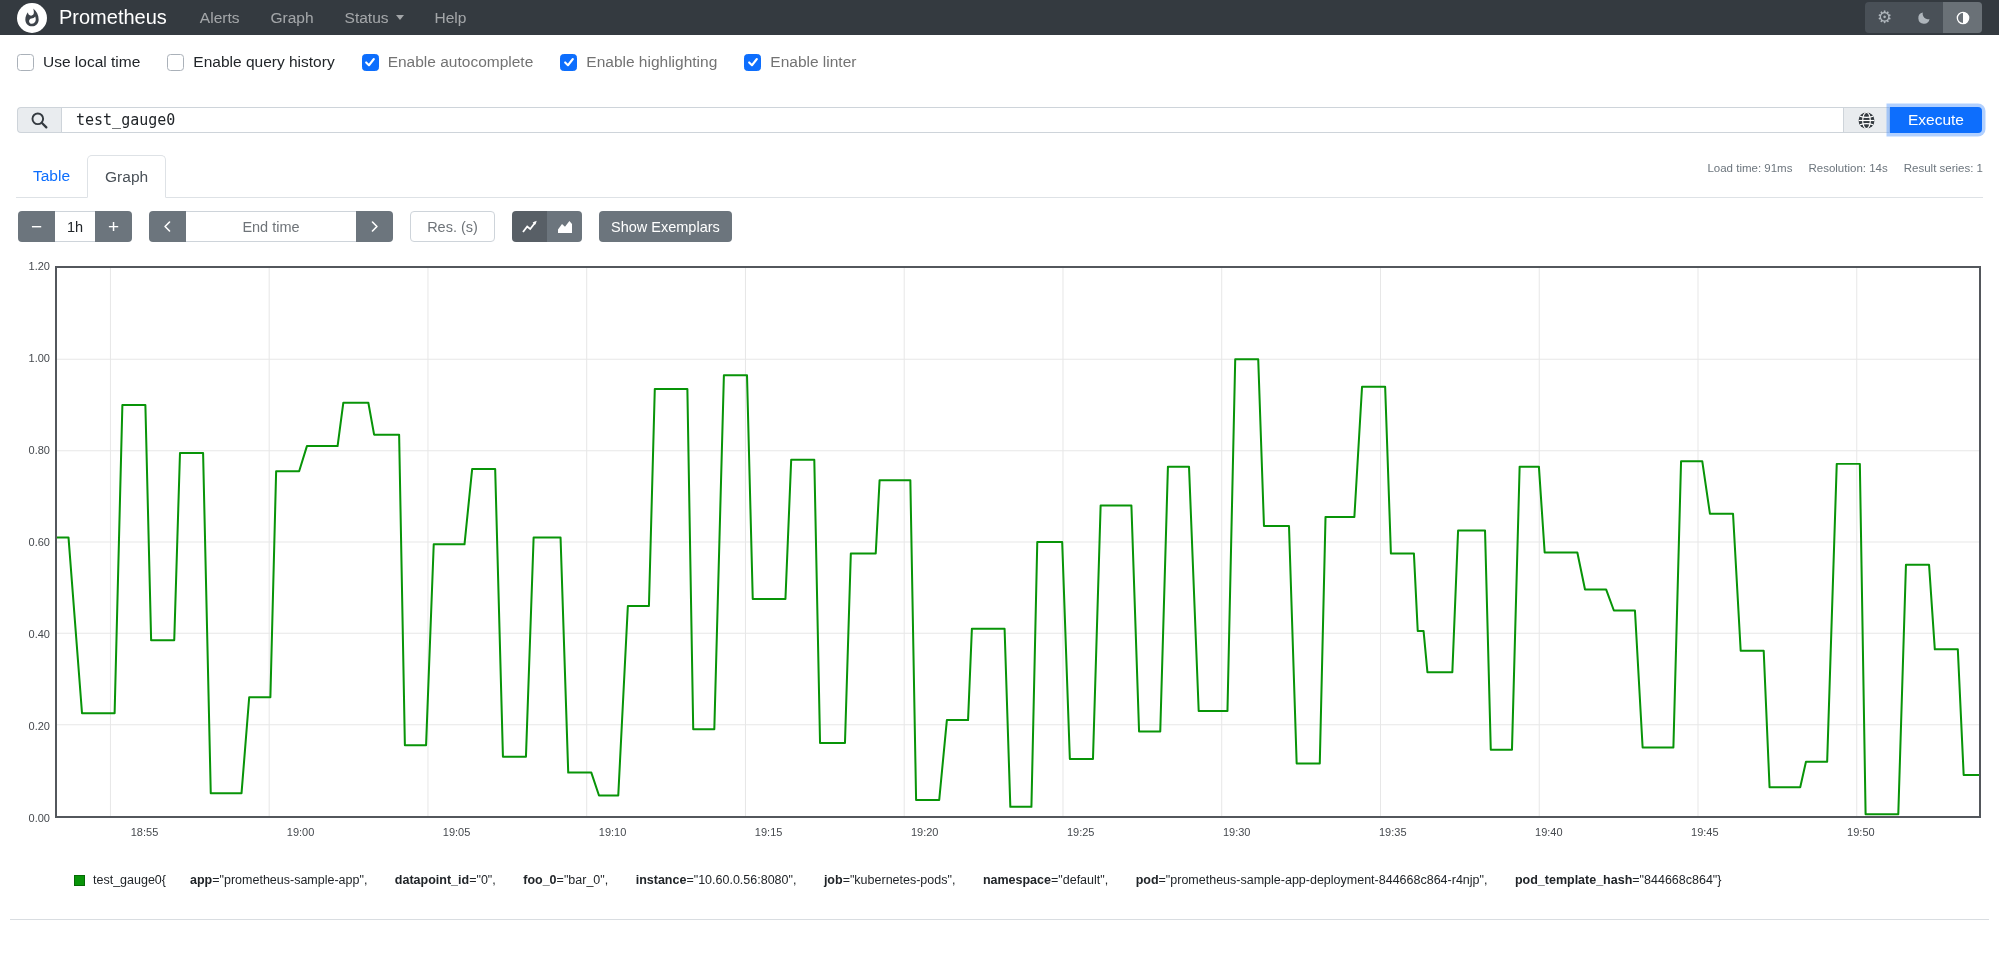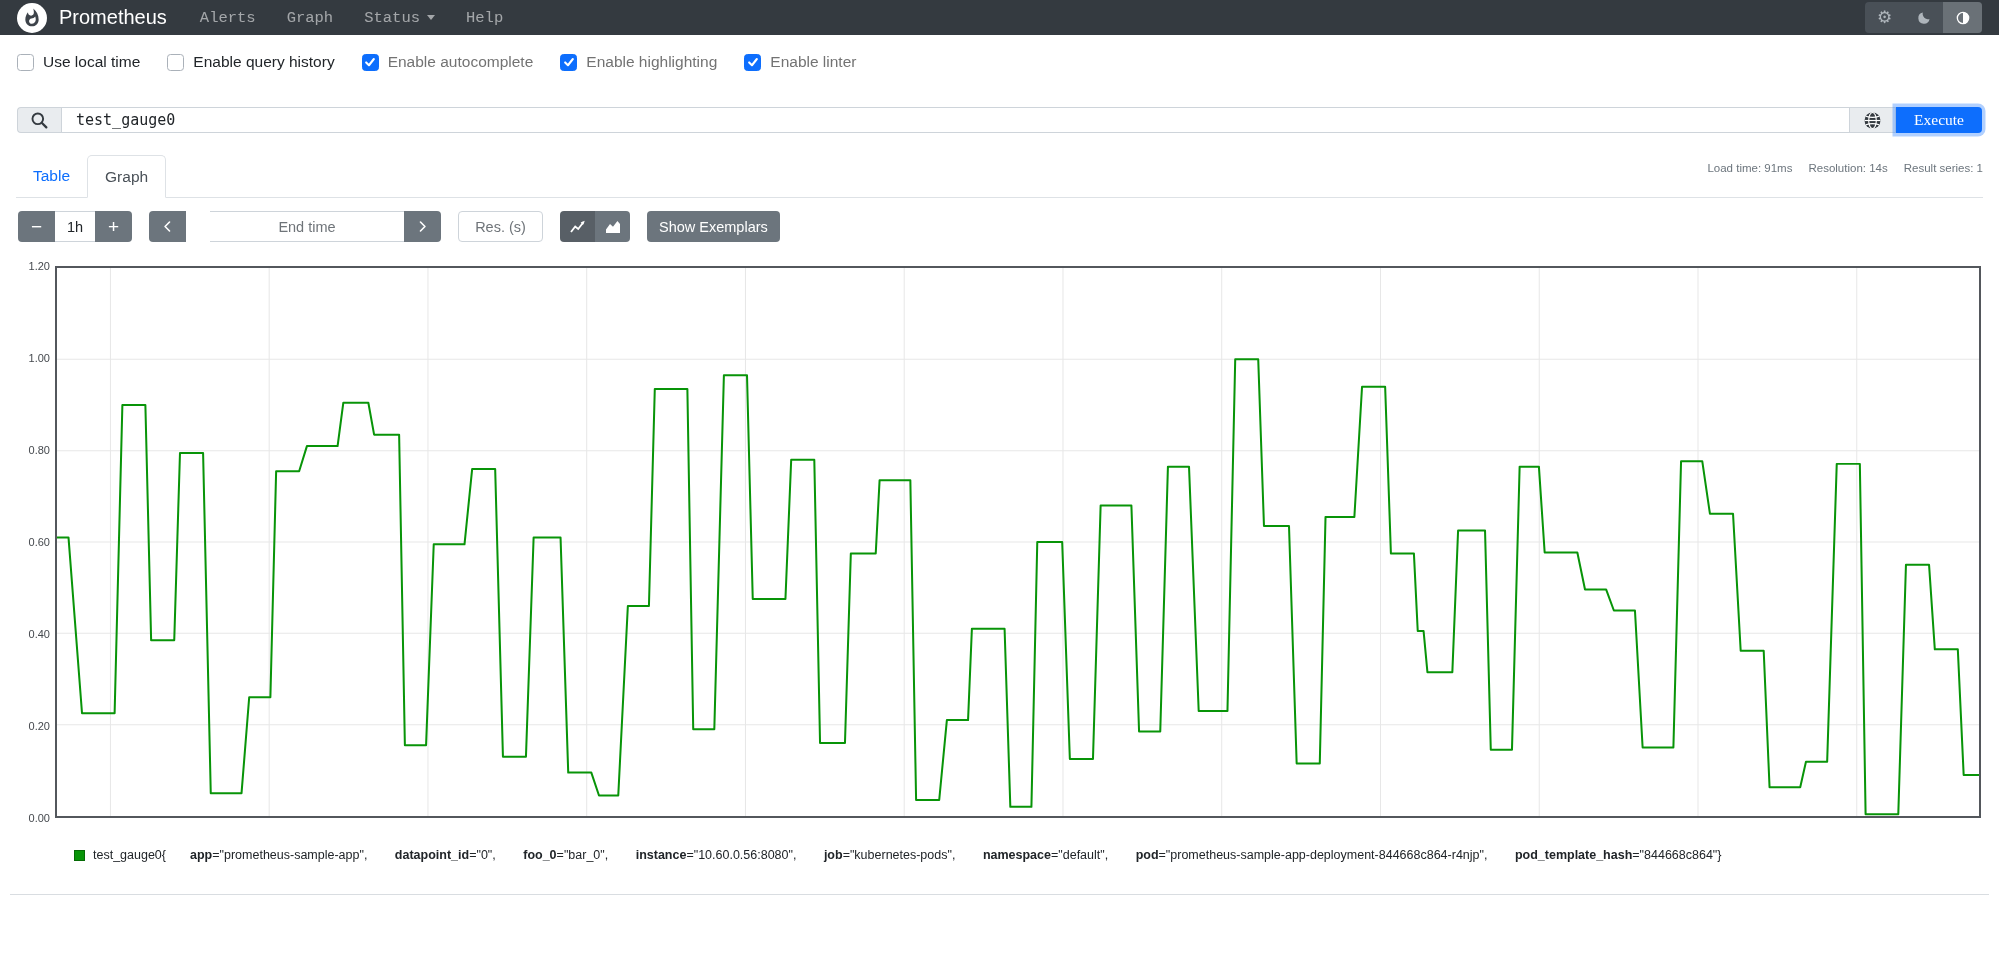--- a/index.html
+++ b/index.html
@@ -3,62 +3,62 @@
 <meta charset="utf-8">
 <style>
   * { box-sizing: border-box; margin: 0; padding: 0; }
   html,body { width:1999px; height:980px; background:#fff; font-family:"Liberation Sans", sans-serif; overflow:hidden; }
 
   
   .navbar { height:35px; background:#343a40; display:flex; align-items:center; padding:0 17px; }
   .brand { display:flex; align-items:center; gap:12px; color:#fff; font-size:20px; font-weight:500; }
   .logo-circle { width:30px; height:30px; border-radius:50%; background:#fff; display:flex; align-items:center; justify-content:center; }
   .nav-links { display:flex; gap:31px; margin-left:33px; }
-  .nav-links a { color:rgba(255,255,255,.55); font-size:15.5px; text-decoration:none; cursor:pointer; display:flex; align-items:center;font-family:Liberation Mono, monospace; }
+  .nav-links a { color:rgba(255,255,255,.55); font-size:15.5px; text-decoration:none; cursor:pointer; display:flex; align-items:center; }
   .caret { width:0; height:0; border-left:4.5px solid transparent; border-right:4.5px solid transparent; border-top:5px solid rgba(255,255,255,.55); margin-left:7px; }
   .theme-group { margin-left:auto; display:flex; border-radius:4px; overflow:hidden; background:#495057; }
   .theme-group button { width:39px; height:31px; border:none; background:transparent; color:#aeb5bb; display:flex; align-items:center; justify-content:center; cursor:pointer; }
   .theme-group button.active { background:#6a7177; color:#fff; }
   .gear-glyph { font-family:"DejaVu Sans", sans-serif; font-size:17px; line-height:1; }
 
   
   .options { display:flex; gap:27px; align-items:center; margin:18px 0 0 17px; font-size:15.5px; color:#212529; }
   .opt { display:flex; align-items:center; gap:9px; cursor:pointer; }
   .cb { width:17px; height:17px; border-radius:3.5px; border:1px solid #aab1b9; background:#fff; display:flex; align-items:center; justify-content:center; flex:0 0 auto; }
   .opt.checked .cb { background:#0d6efd; border-color:#0d6efd; }
   .opt.checked { color:#737373;justify-content:flex-end; }
   .cb svg { display:none; }
   .opt.checked .cb svg { display:block; }
 
   
   .query-row { display:flex; margin:36px 17px 0; height:26px; }
   .q-prepend { width:44px; background:#e9ecef; border:1px solid #ced4da; border-right:0; border-radius:4px 0 0 4px; display:flex; align-items:center; justify-content:center; }
   .q-input { flex:1; border:1px solid #ced4da; padding:0 14px; font-family:"DejaVu Sans Mono", monospace; font-size:15px; color:#212529; outline:none; border-radius:0; }
   .q-globe { width:46px; background:#e9ecef; border:1px solid #ced4da; border-left:0; display:flex; align-items:center; justify-content:center; cursor:pointer; }
-  .q-exec { background:#0d6efd; color:#fff; border:none; border-radius:0 4px 4px 0; padding:0 18px; font-size:15.5px; cursor:pointer; box-shadow:0 0 0 3.5px rgba(70,142,255,.42); position:relative; z-index:1; font-family:Liberation Serif, serif; }
+  .q-exec { background:#0d6efd; color:#fff; border:none; border-radius:0 4px 4px 0; padding:0 18px; font-size:15.5px; cursor:pointer; box-shadow:0 0 0 3.5px rgba(70,142,255,.42); position:relative; z-index:1; font-family:Liberation Sans, sans-serif; }
 
   
   .tabs-wrap { margin:22px 16px 0; position:relative; border-bottom:1px solid #dee2e6; display:flex; height:43px; align-items:stretch; }
   .tab { padding:0 17px; display:flex; align-items:center; font-size:15.5px; cursor:pointer; }
   .tab.inactive { color:#0d6efd; }
   .tab.active { background:#fff; border:1px solid #dee2e6; border-bottom:1px solid #fff; border-radius:5px 5px 0 0; color:#495057; margin-bottom:-1px; }
   .stats { position:absolute; right:0; top:7px; font-size:11.5px; color:#6c757d; display:flex; gap:16px; }
 
   
   .panel { margin:0 10px; border-bottom:1px solid #d9dde1; padding:13px 0 32px; }
   .controls { display:flex; gap:17px; margin:0 8px 24px; }
   .grp { display:flex; }
   .gbtn { height:31px; background:#6c757d; color:#fff; border:none; display:flex; align-items:center; justify-content:center; cursor:pointer; }
   .r-left { border-radius:4px 0 0 4px; }
   .r-right { border-radius:0 4px 4px 0; }
   .r-both { border-radius:4px; }
   .stepbtn { width:37px; font-size:19px; line-height:1; }
   .chevbtn { width:37px; }
   .in-dur { width:40px; height:31px; border:1px solid #ced4da; border-left:0; border-right:0; text-align:center; font-size:14.5px; color:#212529; outline:none; }
-  .in-end { width:194px; height:31px; border:1px solid #ced4da; border-left:0; border-right:0; text-align:center; font-size:14.5px; outline:none;margin-left:24px; }
+  .in-end { width:170px; height:31px; border:1px solid #ced4da; border-left:0; border-right:0; text-align:center; font-size:14.5px; outline:none; }
   .in-res { width:85px; height:31px; border:1px solid #ced4da; border-radius:4px; text-align:center; font-size:14.5px; outline:none; }
   .in-end::placeholder, .in-res::placeholder { color:#6f7479; opacity:1; }
   .ct-btn { width:35px; }
   .ct-btn.sel { background:#585f66; }
   .exemplars { height:31px; background:#6c757d; color:#fff; border:none; border-radius:4px; padding:0 12px; font-size:14.5px; cursor:pointer; font-family:"Liberation Sans", sans-serif; }
 
   
   .chart-wrap { position:relative; margin:0 8px; padding-left:37px; }
   .yaxis { position:absolute; left:0; top:0; height:552px; width:32px; }
   .ylab { position:absolute; right:0; transform:translateY(-50%); font-size:11px; color:#45494e; }
@@ -240,20 +240,34 @@
           <line x1="1626.489" y1="0" x2="1626.489" y2="552" stroke="#e7e7e7" stroke-width="1"></line>
           <line x1="1783.842" y1="0" x2="1783.842" y2="552" stroke="#e7e7e7" stroke-width="1"></line>
           <line x1="0" y1="459.99999999999994" x2="1905" y2="459.99999999999994" stroke="#e7e7e7" stroke-width="1"></line>
           <line x1="0" y1="368" x2="1905" y2="368" stroke="#e7e7e7" stroke-width="1"></line>
           <line x1="0" y1="276" x2="1905" y2="276" stroke="#e7e7e7" stroke-width="1"></line>
           <line x1="0" y1="183.99999999999997" x2="1905" y2="183.99999999999997" stroke="#e7e7e7" stroke-width="1"></line>
           <line x1="0" y1="91.99999999999999" x2="1905" y2="91.99999999999999" stroke="#e7e7e7" stroke-width="1"></line>
           <polyline points="0.0,271.4 11.4,271.4 24.8,448.5 57.1,448.5 64.8,138.0 87.6,138.0 93.3,374.9 116.2,374.9 121.9,186.3 144.8,186.3 152.4,529.0 182.9,529.0 190.5,432.4 211.5,432.4 217.2,204.7 240.0,204.7 247.7,179.4 278.1,179.4 283.8,135.7 308.6,135.7 314.3,167.9 339.1,167.9 344.8,480.7 365.8,480.7 373.4,278.3 403.9,278.3 411.5,202.4 434.3,202.4 442.0,492.2 464.8,492.2 472.4,271.4 499.1,271.4 506.7,508.3 529.6,508.3 537.2,531.3 556.3,531.3 565.8,340.4 586.7,340.4 592.5,121.9 624.8,121.9 630.6,464.6 651.5,464.6 661.0,108.1 683.9,108.1 689.6,333.5 722.0,333.5 727.7,193.2 750.6,193.2 756.3,478.4 781.0,478.4 786.8,287.5 811.5,287.5 815.3,213.9 845.8,213.9 851.5,535.9 874.4,535.9 882.0,455.4 903.0,455.4 906.8,363.4 939.2,363.4 944.9,542.8 965.8,542.8 971.6,276.0 996.3,276.0 1003.9,494.5 1026.8,494.5 1034.4,239.2 1064.9,239.2 1072.5,466.9 1093.5,466.9 1101.1,200.1 1122.0,200.1 1131.6,446.2 1160.1,446.2 1167.8,92.0 1190.6,92.0 1196.3,259.9 1221.1,259.9 1228.7,499.1 1251.6,499.1 1257.3,250.7 1285.9,250.7 1293.5,119.6 1316.4,119.6 1322.1,287.5 1344.9,287.5 1348.7,365.7 1354.5,365.7 1358.3,407.1 1383.0,407.1 1388.7,264.5 1415.4,264.5 1421.1,485.3 1442.1,485.3 1449.7,200.1 1468.8,200.1 1474.5,286.6 1506.9,286.6 1514.5,323.8 1535.4,323.8 1543.1,345.0 1564.0,345.0 1571.6,483.0 1602.1,483.0 1609.7,194.6 1630.7,194.6 1638.3,247.5 1661.2,247.5 1668.8,385.5 1691.6,385.5 1697.4,523.0 1727.8,523.0 1733.5,497.3 1754.5,497.3 1764.0,197.3 1786.9,197.3 1792.6,550.2 1825.0,550.2 1832.6,299.0 1855.5,299.0 1861.2,384.1 1884.0,384.1 1889.8,510.6 1905.0,510.6" fill="none" stroke="#089408" stroke-width="2" stroke-linejoin="round"></polyline>
         </svg>
     </div>
+    <div class="xaxis" id="xaxis">
+        <div class="xlab" style="left: 2.78%;">18:55</div>
+        <div class="xlab" style="left: 11.04%;">19:00</div>
+        <div class="xlab" style="left: 19.3%;">19:05</div>
+        <div class="xlab" style="left: 27.56%;">19:10</div>
+        <div class="xlab" style="left: 35.82%;">19:15</div>
+        <div class="xlab" style="left: 44.08%;">19:20</div>
+        <div class="xlab" style="left: 52.34%;">19:25</div>
+        <div class="xlab" style="left: 60.6%;">19:30</div>
+        <div class="xlab" style="left: 68.86%;">19:35</div>
+        <div class="xlab" style="left: 77.12%;">19:40</div>
+        <div class="xlab" style="left: 85.38%;">19:45</div>
+        <div class="xlab" style="left: 93.64%;">19:50</div>
+      </div>
   </div>
 
   <div class="legend" id="legend">
     <span class="sw" style="background: rgb(8, 148, 8);"></span>
     <span id="legend-text">test_gauge0{<b>app</b>="prometheus-sample-app", <b>datapoint_id</b>="0", <b>foo_0</b>="bar_0", <b>instance</b>="10.60.0.56:8080", <b>job</b>="kubernetes-pods", <b>namespace</b>="default", <b>pod</b>="prometheus-sample-app-deployment-844668c864-r4njp", <b>pod_template_hash</b>="844668c864"}</span>
   </div>
 
 </div>
 
 </body></html>

